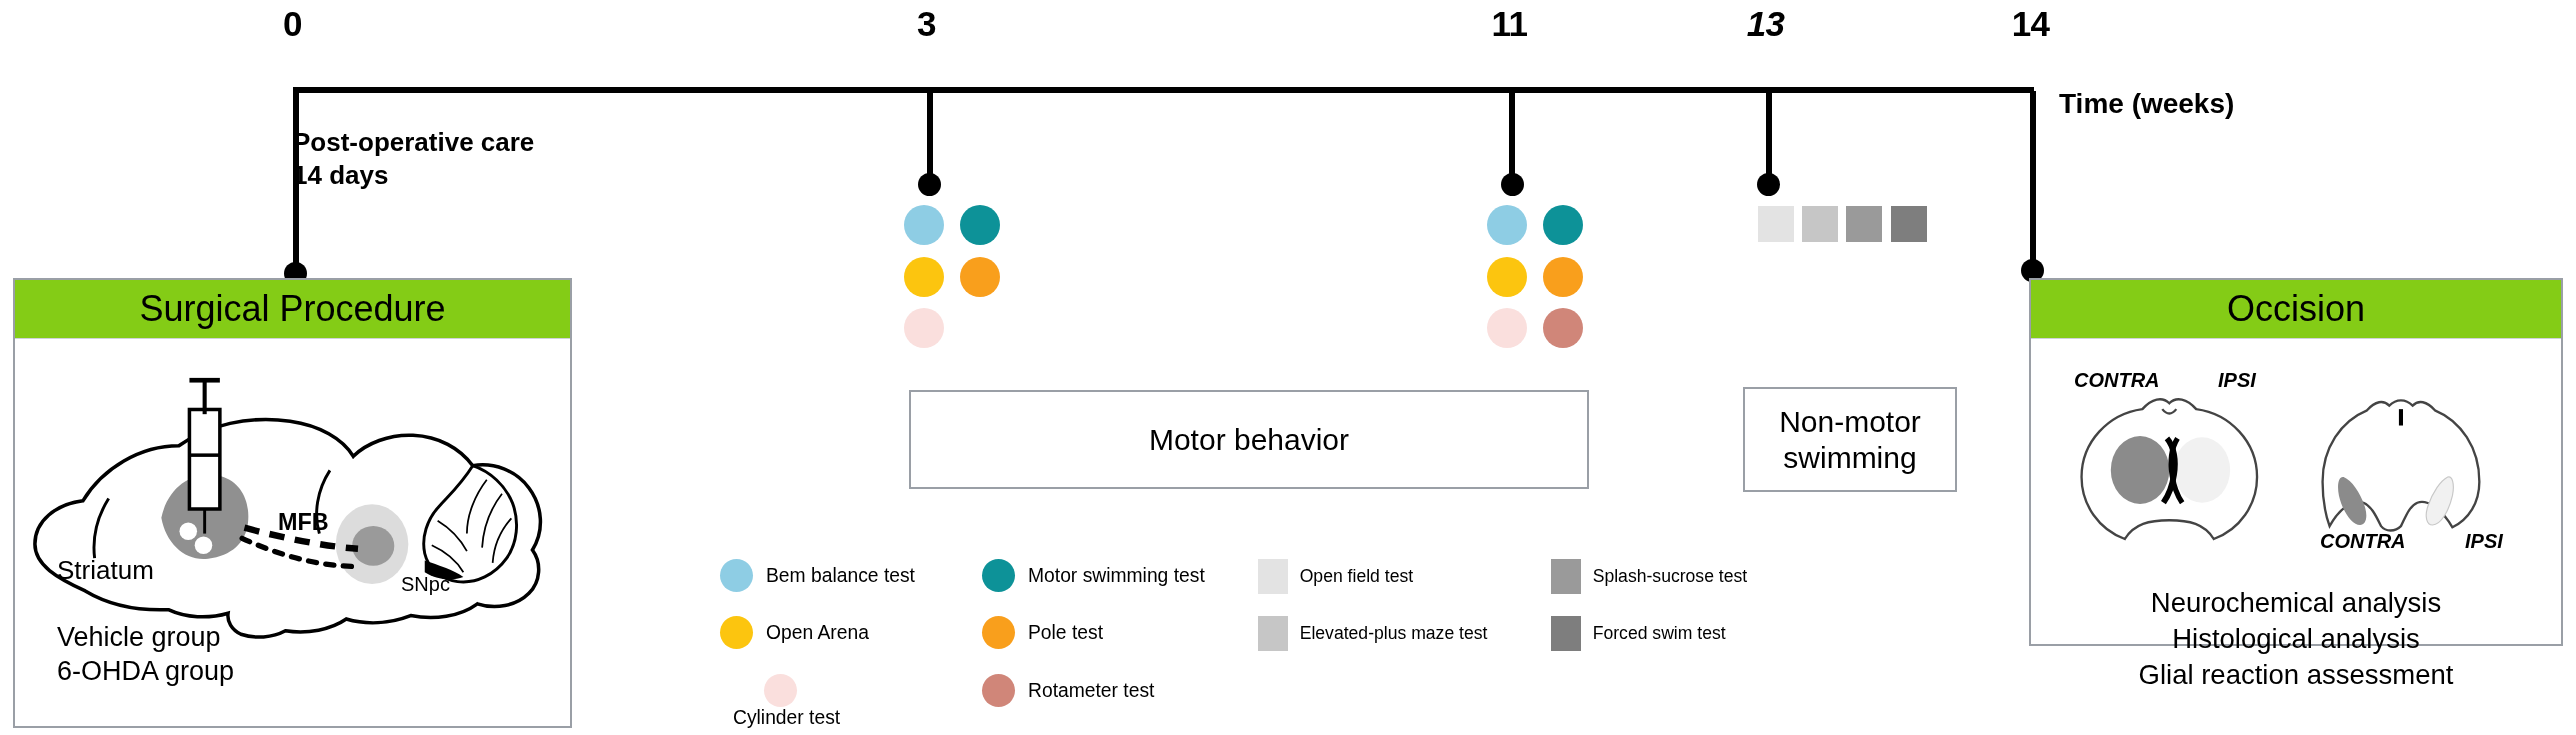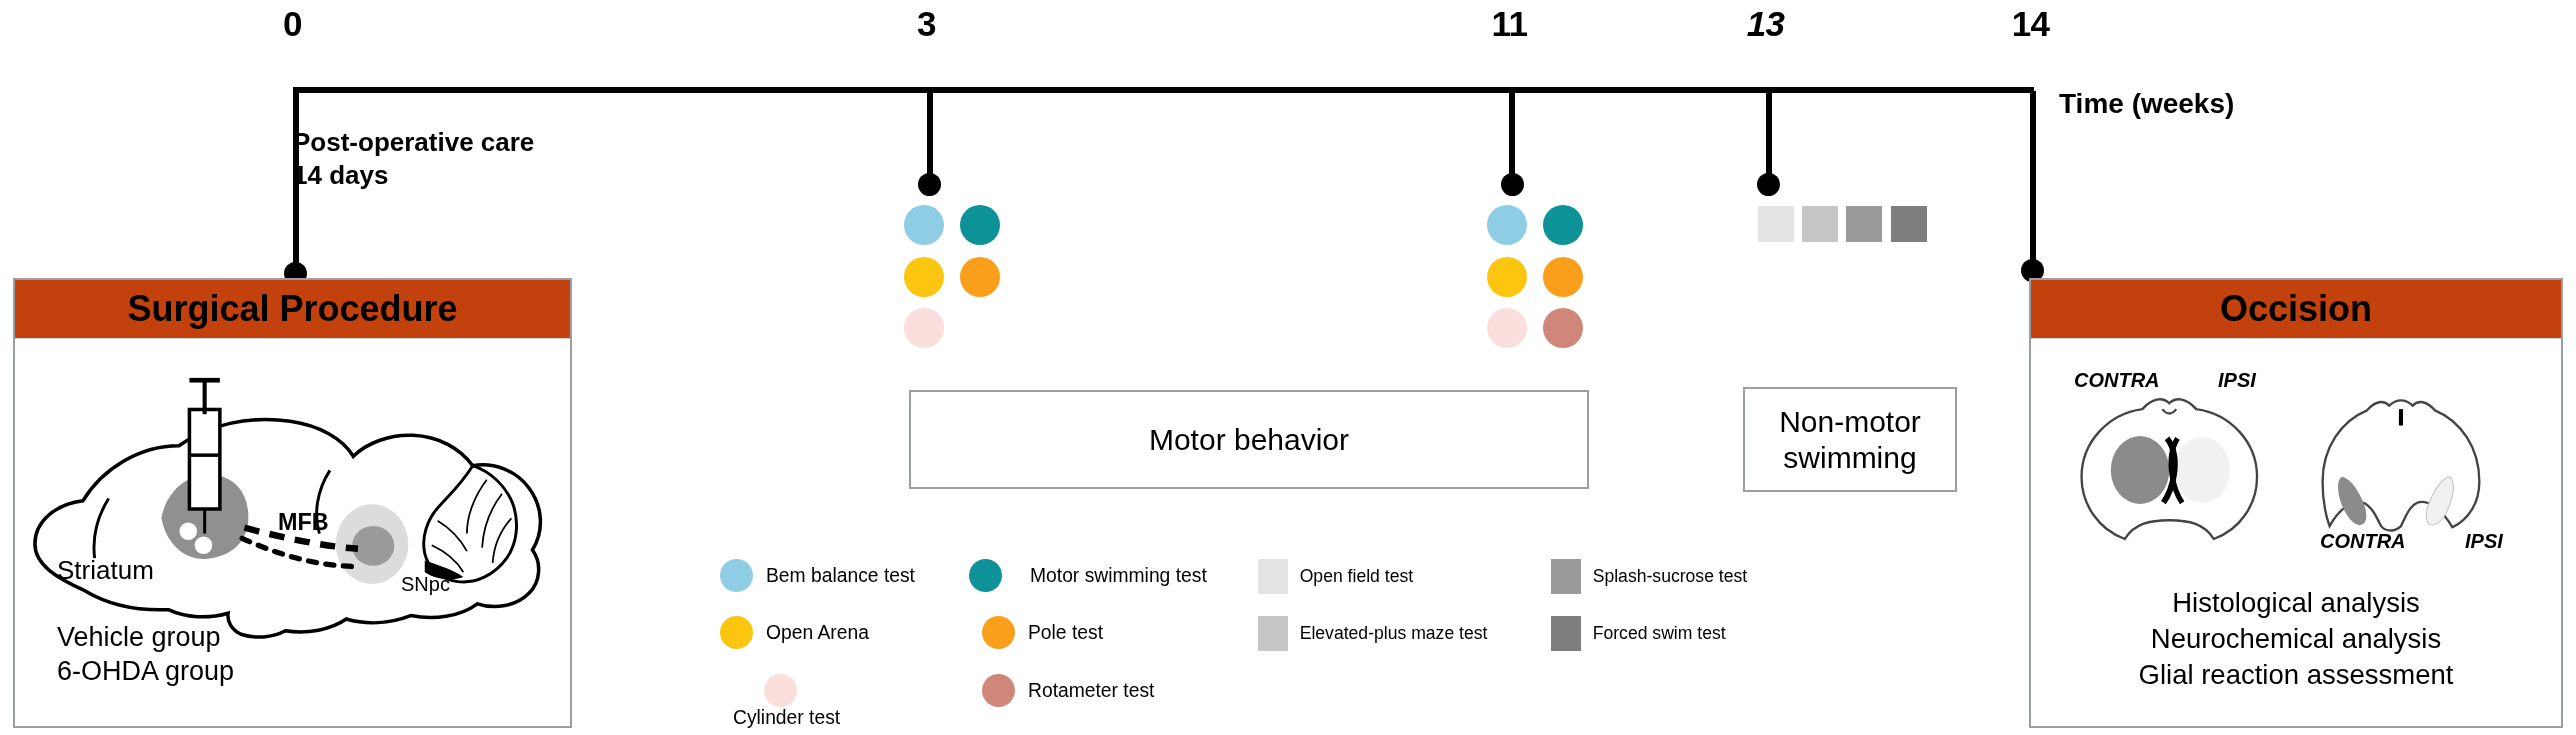--- a/index.html
+++ b/index.html
@@ -26,22 +26,22 @@
   .sqrow{display:flex;gap:8.2px;}
   .mk-square{width:36px;height:36px;}
 
   
   .behav-box{border:2.9px solid #9a9fa6;background:#fff;display:flex;
              align-items:center;justify-content:center;text-align:center;
              font-size:30px;line-height:36px;box-sizing:border-box;}
 
   
   .panel{border:2.9px solid #9a9fa6;background:#fff;box-sizing:border-box;}
-  .panel-head{background:#c2410c;border-bottom:1.8px solid #cfd3d8;
-              text-align:center;font-weight:bold;font-size:36px;
+  .panel-head{background:#84cc16;border-bottom:1.8px solid #cfd3d8;
+              text-align:center;font-weight:normal;font-size:36px;
               line-height:36px;padding:10.5px 0 11.7px 0;}
   .panel-body{position:relative;width:100%;}
 
   
   #legend{left:720px;top:559px;width:1112px;height:164px;}
   .lg-item{position:absolute;display:flex;align-items:center;}
   .lg-swatch-circle{width:33px;height:33px;border-radius:50%;flex:0 0 auto;}
   .lg-swatch-square{width:30px;height:35px;flex:0 0 auto;}
   .lg-text{font-size:19.3px;margin-left:13px;white-space:nowrap;}
   .lg-text-sm{font-size:17.6px;margin-left:11.7px;white-space:nowrap;}
@@ -165,21 +165,21 @@
     <div class="abs" style="left:263px;top:170px;font-size:23.4px;font-weight:bold;">MFB</div>
     <div class="abs" style="left:386px;top:234px;font-size:20px;">SNpc</div>
 
     <div class="abs" style="left:42px;top:281px;font-size:27px;line-height:34px;">
       <div>Vehicle group</div>
       <div>6-OHDA group</div>
     </div>
   </div>
 </div>
 
-<div class="abs panel" style="left:2029px;top:278px;width:534px;height:450px;">
+<div class="abs panel" style="left:2029px;top:278px;width:534px;height:368px;">
   <div class="panel-head">Occision</div>
   <div class="panel-body" style="height:386px;">
 
     <svg width="534" height="234" viewBox="0 0 912 400" style="position:absolute;left:0;top:21px;">
 
       <g>
         <path d="M86 200 C86 140 132 92 190 84 C206 66 224 62 236 74
                  C248 62 266 66 282 84 C340 92 386 140 386 200
                  C386 248 356 290 312 306 C296 280 270 274 236 274
                  C202 274 176 280 160 306 C116 290 86 248 86 200 Z" fill="#fff" stroke="#444" stroke-width="4"></path>
@@ -205,43 +205,43 @@
       </g>
     </svg>
 
     <div class="abs" style="left:43px;top:30px;font-size:20px;font-weight:bold;font-style:italic;">CONTRA</div>
     <div class="abs" style="left:187px;top:30px;font-size:20px;font-weight:bold;font-style:italic;">IPSI</div>
 
     <div class="abs" style="left:289px;top:191px;font-size:20px;font-weight:bold;font-style:italic;">CONTRA</div>
     <div class="abs" style="left:434px;top:191px;font-size:20px;font-weight:bold;font-style:italic;">IPSI</div>
 
     <div class="abs" style="left:0;top:246px;width:100%;text-align:center;font-size:27.5px;line-height:36px;">
+      <div>Neurochemical analysis</div>
       <div>Histological analysis</div>
-      <div>Neurochemical analysis</div>
       <div>Glial reaction assessment</div>
     </div>
   </div>
 </div>
 
 <div class="abs" id="legend">
 
   <div class="lg-item" style="left:0px;top:0px;">
     <span class="lg-swatch-circle" style="background:#8ecde4;"></span>
     <span class="lg-text">Bem balance test</span>
   </div>
   <div class="lg-item" style="left:0px;top:57px;">
     <span class="lg-swatch-circle" style="background:#fcc50f;"></span>
     <span class="lg-text">Open Arena</span>
   </div>
   <div class="lg-item" style="left:0px;top:115px;flex-direction:column;">
     <span class="lg-swatch-circle" style="background:#fadfdd;"></span>
     <span class="lg-text">Cylinder test</span>
   </div>
 
-  <div class="lg-item" style="left:249px;top:0px;gap:15px;">
+  <div class="lg-item" style="left:262px;top:0px;">
     <span class="lg-swatch-circle" style="background:#0d9298;"></span>
     <span class="lg-text">Motor swimming test</span>
   </div>
   <div class="lg-item" style="left:262px;top:57px;">
     <span class="lg-swatch-circle" style="background:#f99f1c;"></span>
     <span class="lg-text">Pole test</span>
   </div>
   <div class="lg-item" style="left:262px;top:115px;">
     <span class="lg-swatch-circle" style="background:#d08679;"></span>
     <span class="lg-text">Rotameter test</span>

